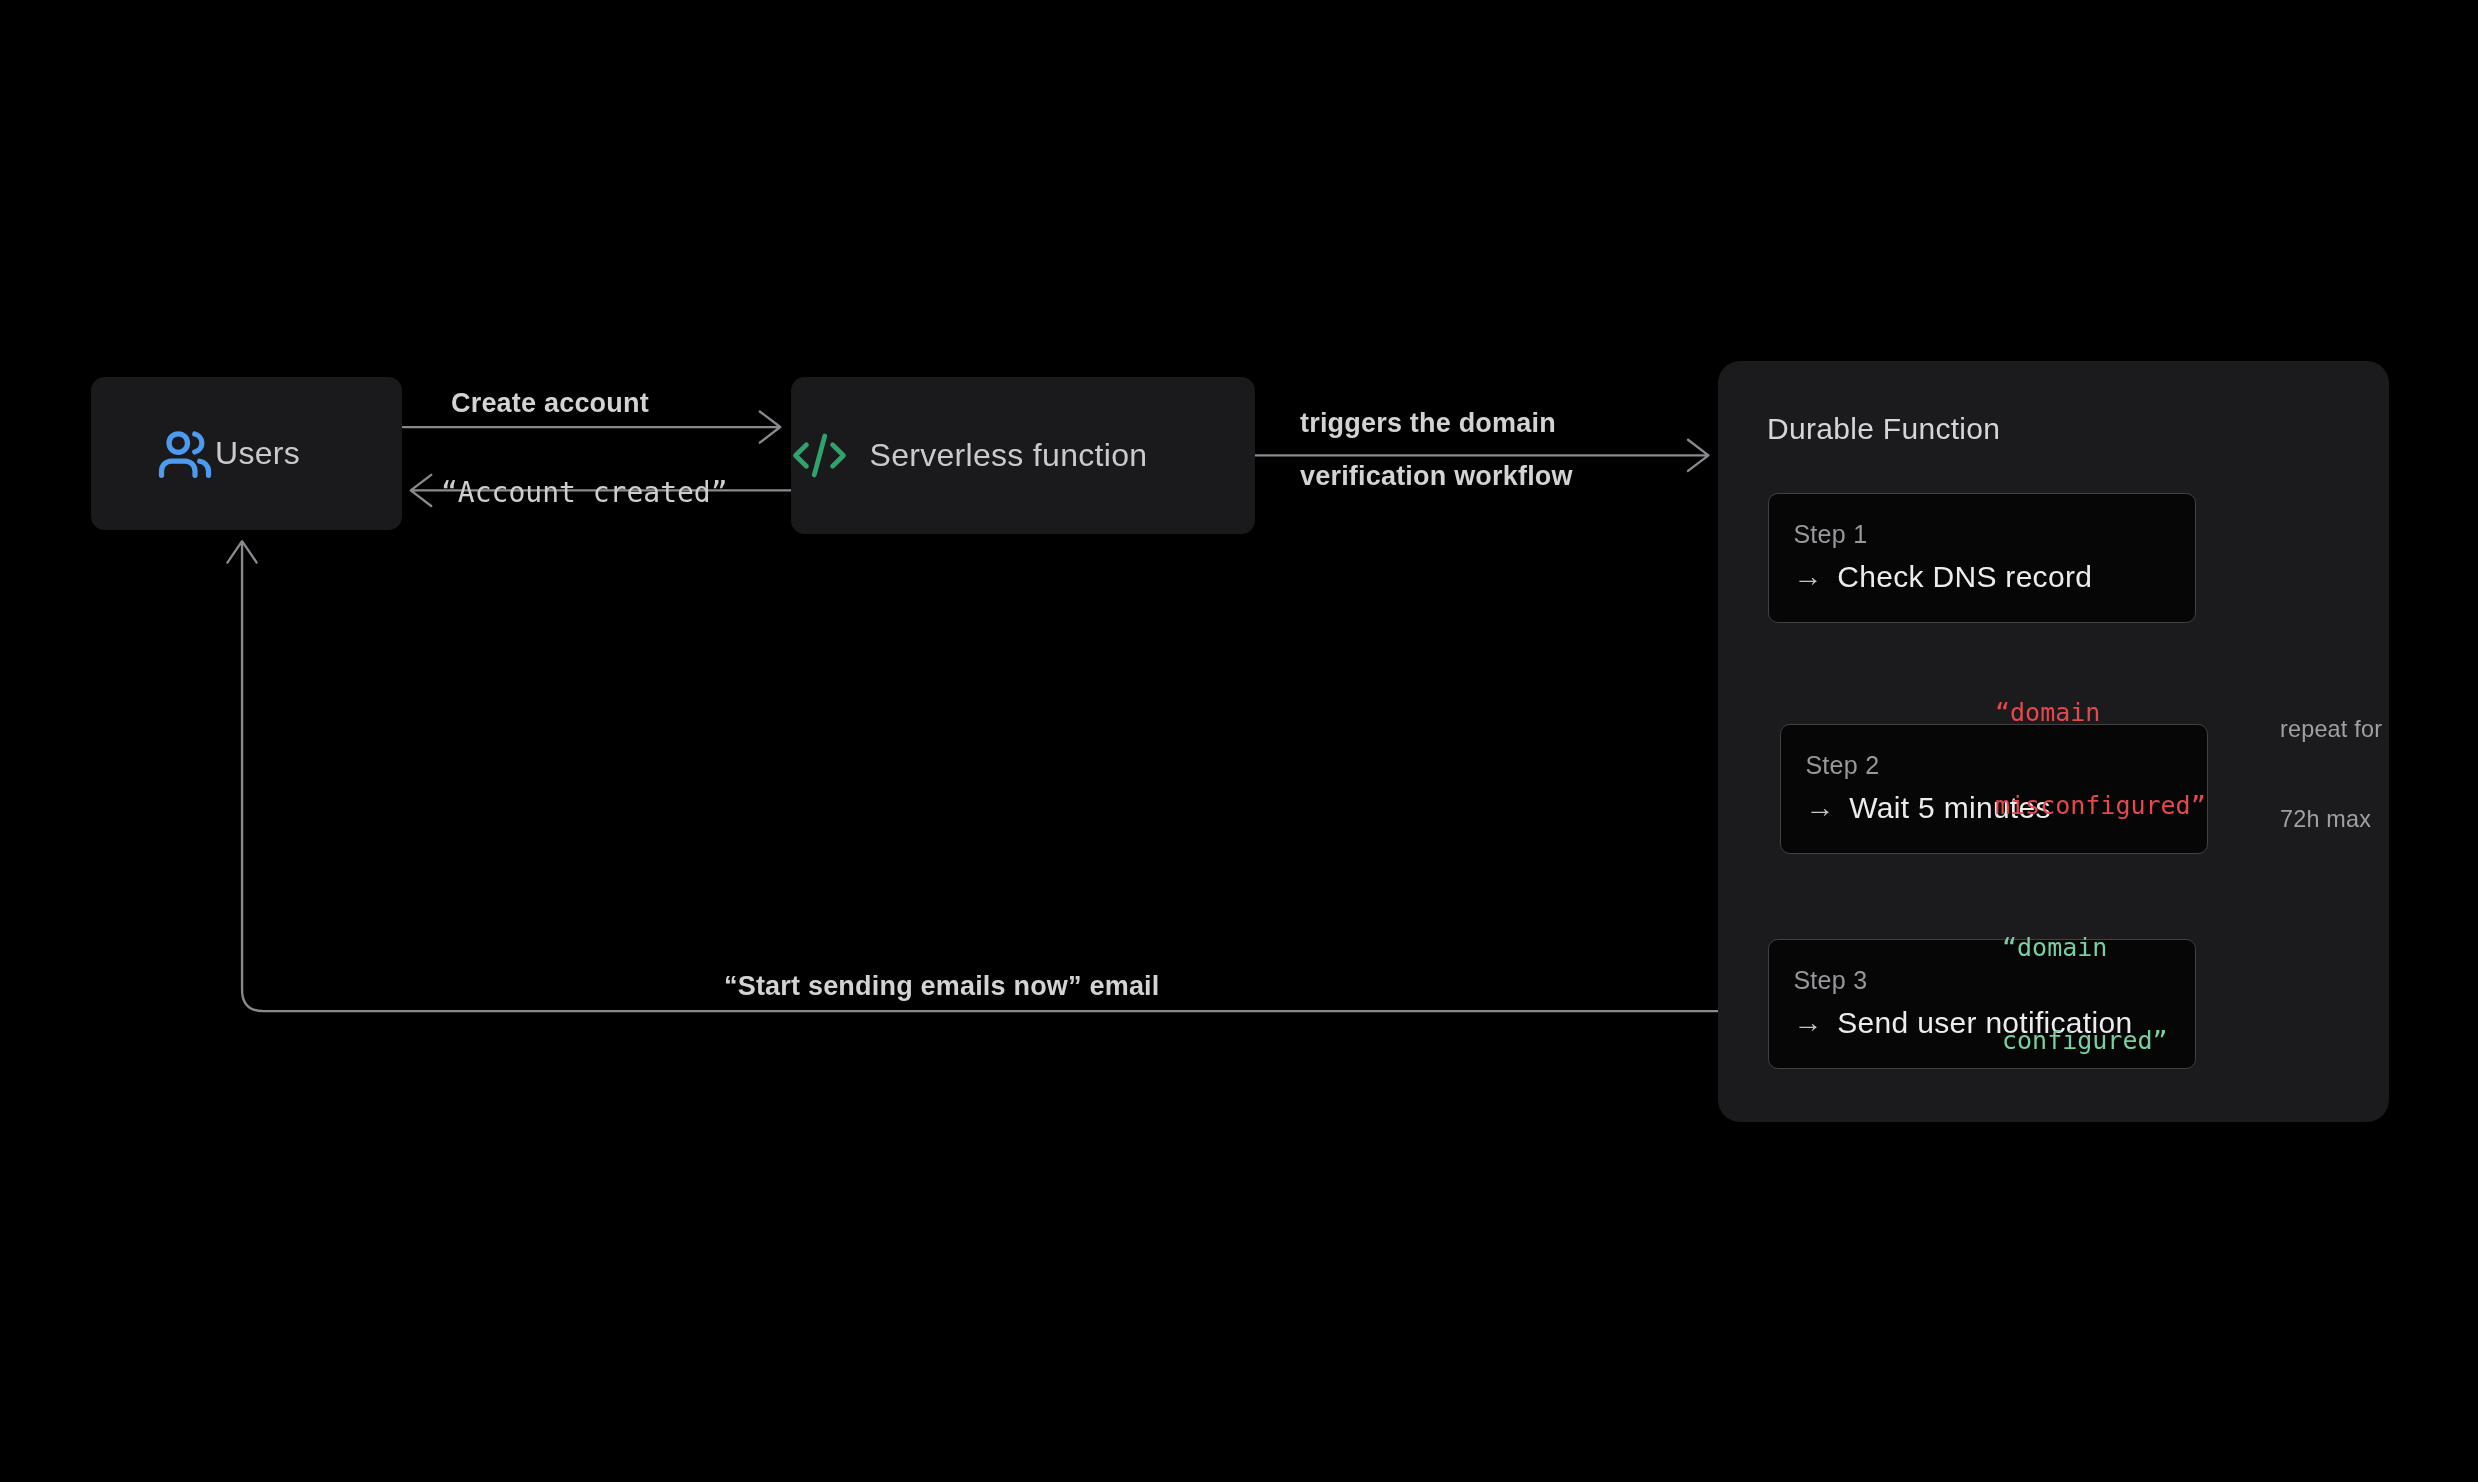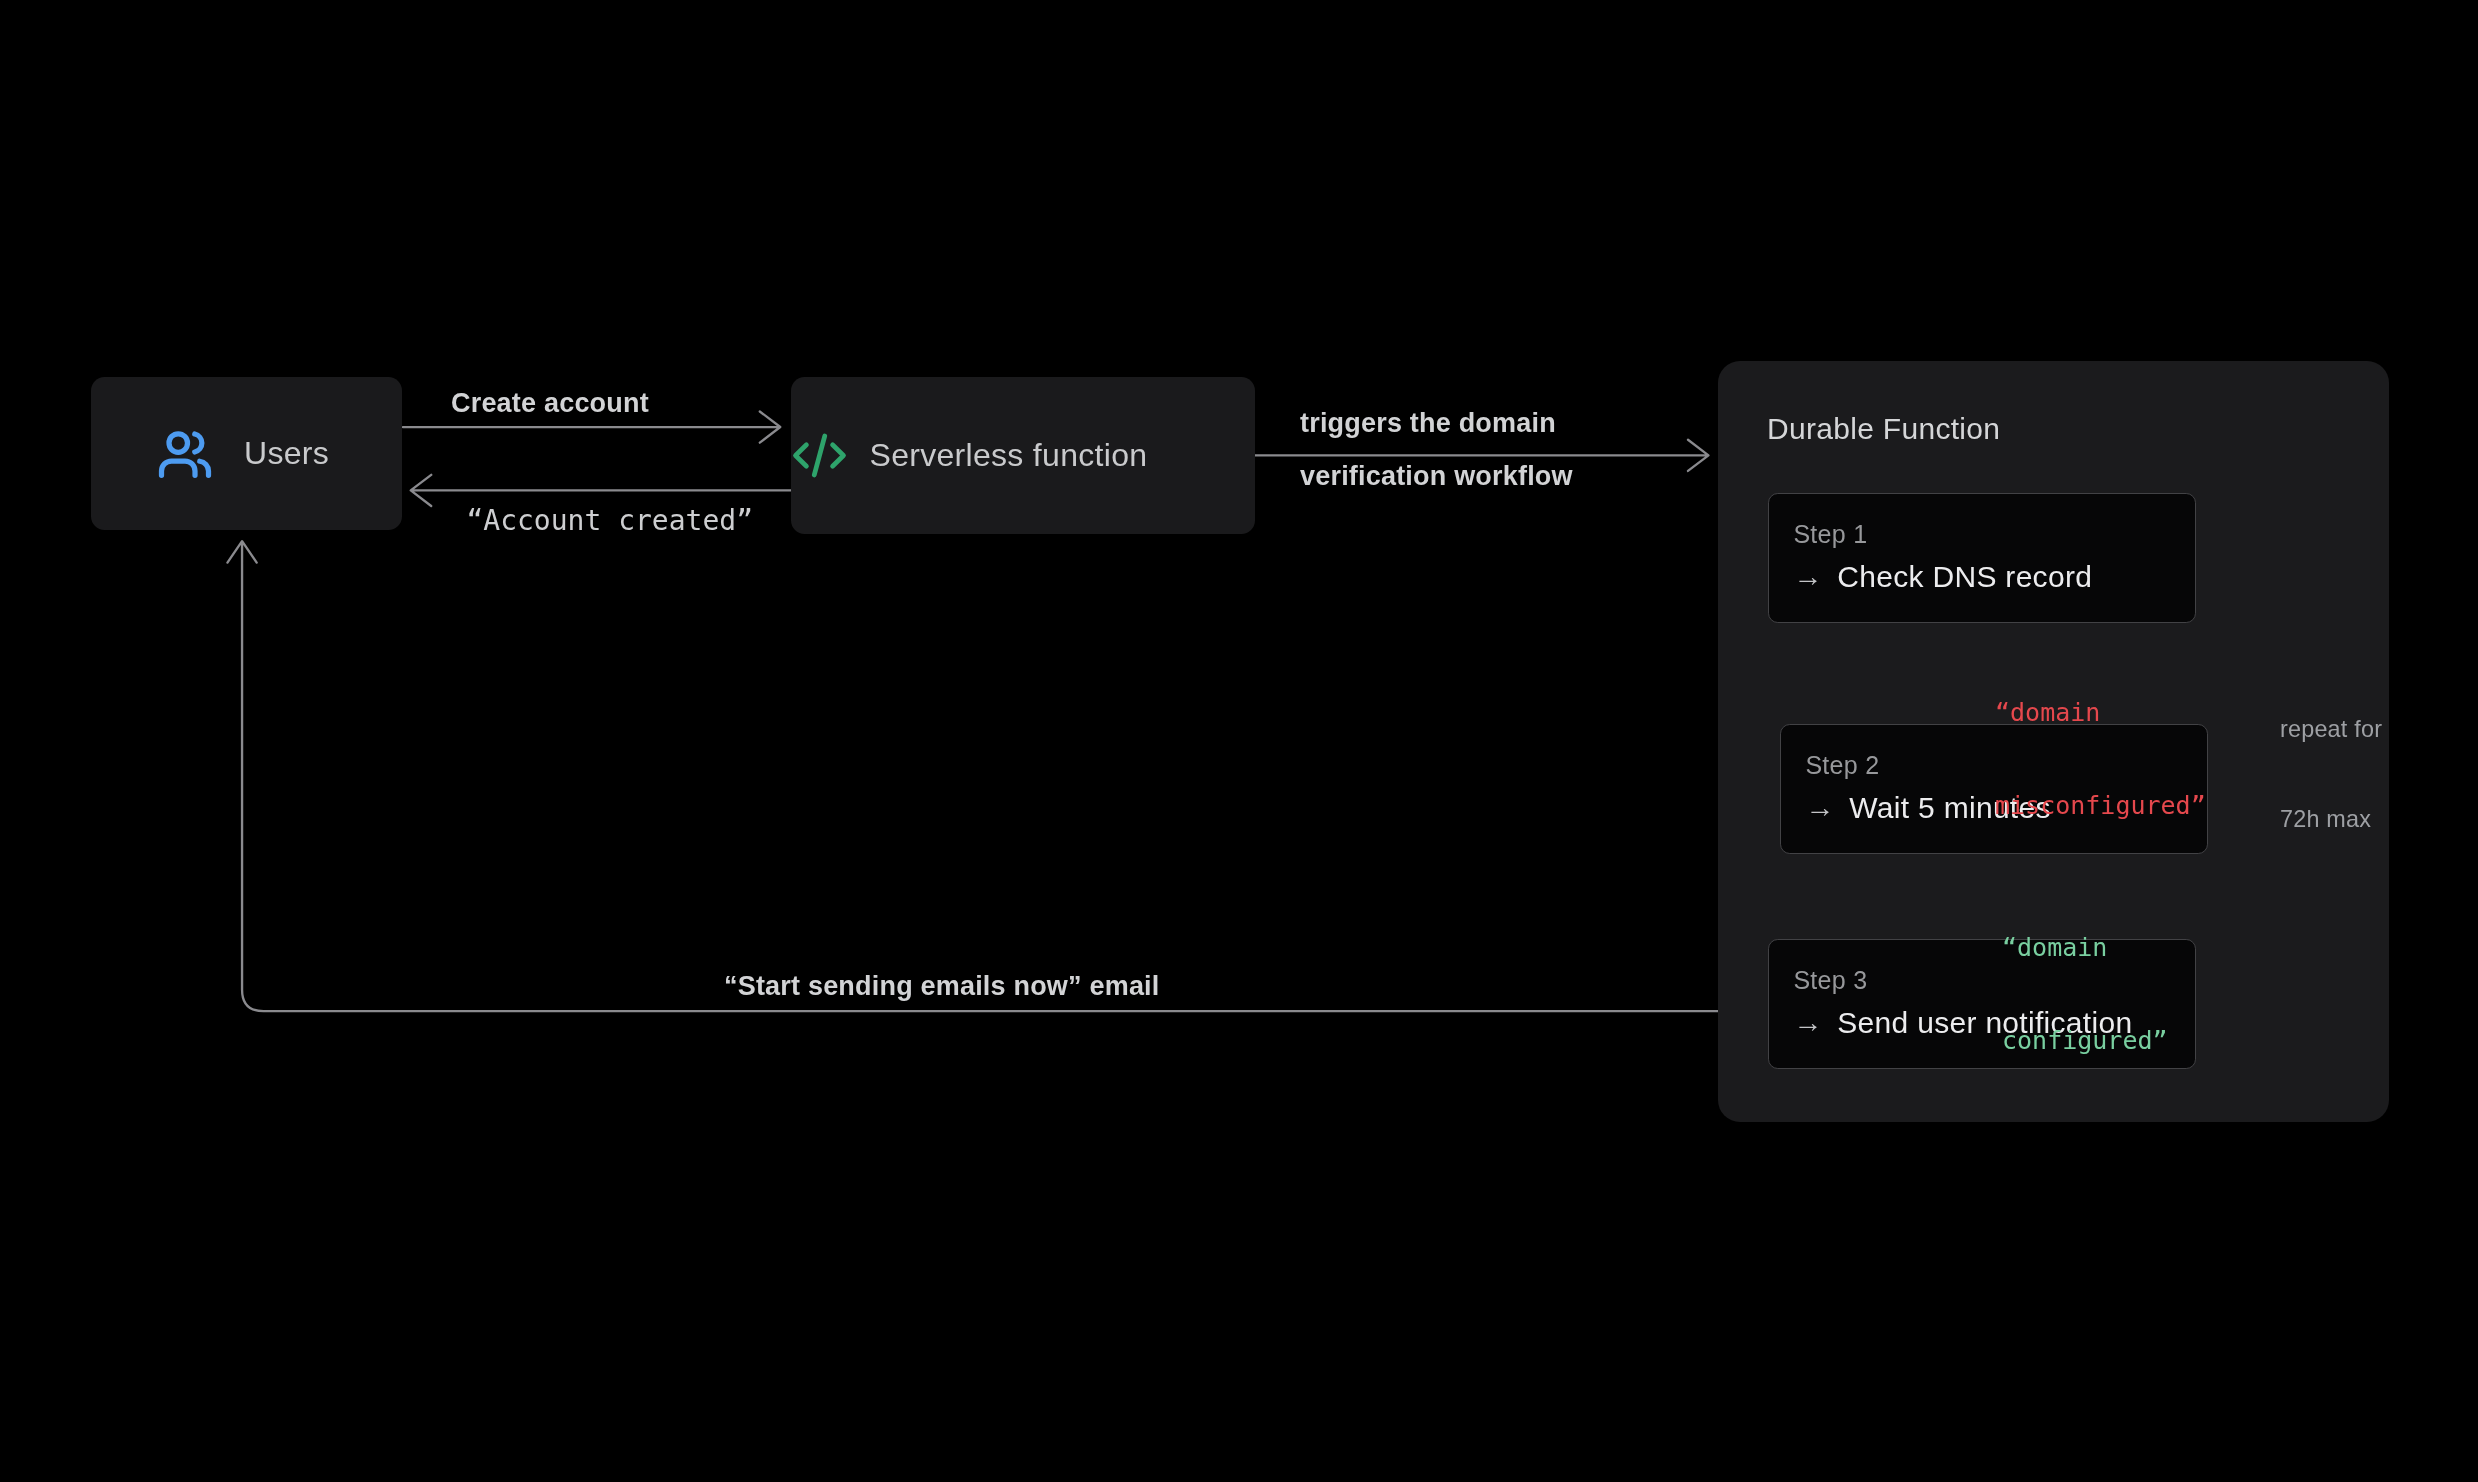--- a/index.html
+++ b/index.html
@@ -9,21 +9,21 @@
   }
   .canvas { position:absolute; inset:0; }
 
   svg.connectors { position:absolute; left:0; top:0; pointer-events:none; }
   svg.connectors path { fill:none; stroke:#8A8A8E; stroke-width:2.4; stroke-linecap:round; stroke-linejoin:round; }
 
   .node {
     position:absolute; background:#1A1A1C; border-radius:13.7px;
     display:flex; align-items:center; box-sizing:border-box;
   }
-  #users-node { left:91px; top:377px; width:311px; height:153px; padding-left:64px; gap:29px; }
+  #users-node { left:91px; top:377px; width:311px; height:153px; padding-left:64px; }
   #serverless-node { left:791px; top:377px; width:464px; height:157px; gap:21.5px; }
   .node-label { font-size:32px; color:#C9CACC; letter-spacing:0.3px; white-space:nowrap; }
 
   .panel {
     position:absolute; left:1718px; top:361px; width:671px; height:761px;
     background:#1B1B1D; border-radius:22px;
   }
   .panel-title { position:absolute; left:49px; top:51px; font-size:30px; color:#D5D6D8; letter-spacing:0.3px; }
   .step {
     position:absolute; left:50px; width:428px; height:130px;
@@ -36,21 +36,21 @@
   .step-action .arr { color:#C3C4C7; font-size:29px; }
 
   .lbl { position:absolute; white-space:pre; }
   .lbl-bold { font-weight:bold; font-size:27px; color:#D2D3D5; text-align:left; letter-spacing:0.2px; }
   .mono { font-family:"DejaVu Sans Mono","Liberation Mono",monospace; }
 
   #create-account-label { left:451px; top:388px; width:293px; }
   #triggers-label-1 { left:1300px; top:408px; width:293px; }
   #triggers-label-2 { left:1300px; top:461px; width:293px; }
   #start-sending-label { left:724px; top:971px; width:429px; }
-  #account-created-label { left:441px; top:504px; width:312px; text-align:right; font-size:28px; color:#CDCED0; }
+  #account-created-label { left:441px; top:476px; width:312px; text-align:left; font-size:28px; color:#CDCED0; }
   #misconfigured-label { left:1995px; top:635px; font-size:25px; line-height:31px; color:#E5484D; }
   #configured-label { left:2002px; top:870px; font-size:25px; line-height:31px; color:#79CFA0; }
   #repeat-label { left:2280px; top:654px; font-size:23.4px; line-height:30px; color:#9EA0A4; letter-spacing:0.2px; }
 </style>
 </head>
 <body>
 
 <div class="canvas">
 
   <svg class="connectors" width="2478" height="1482" viewBox="0 0 2541 1520">

